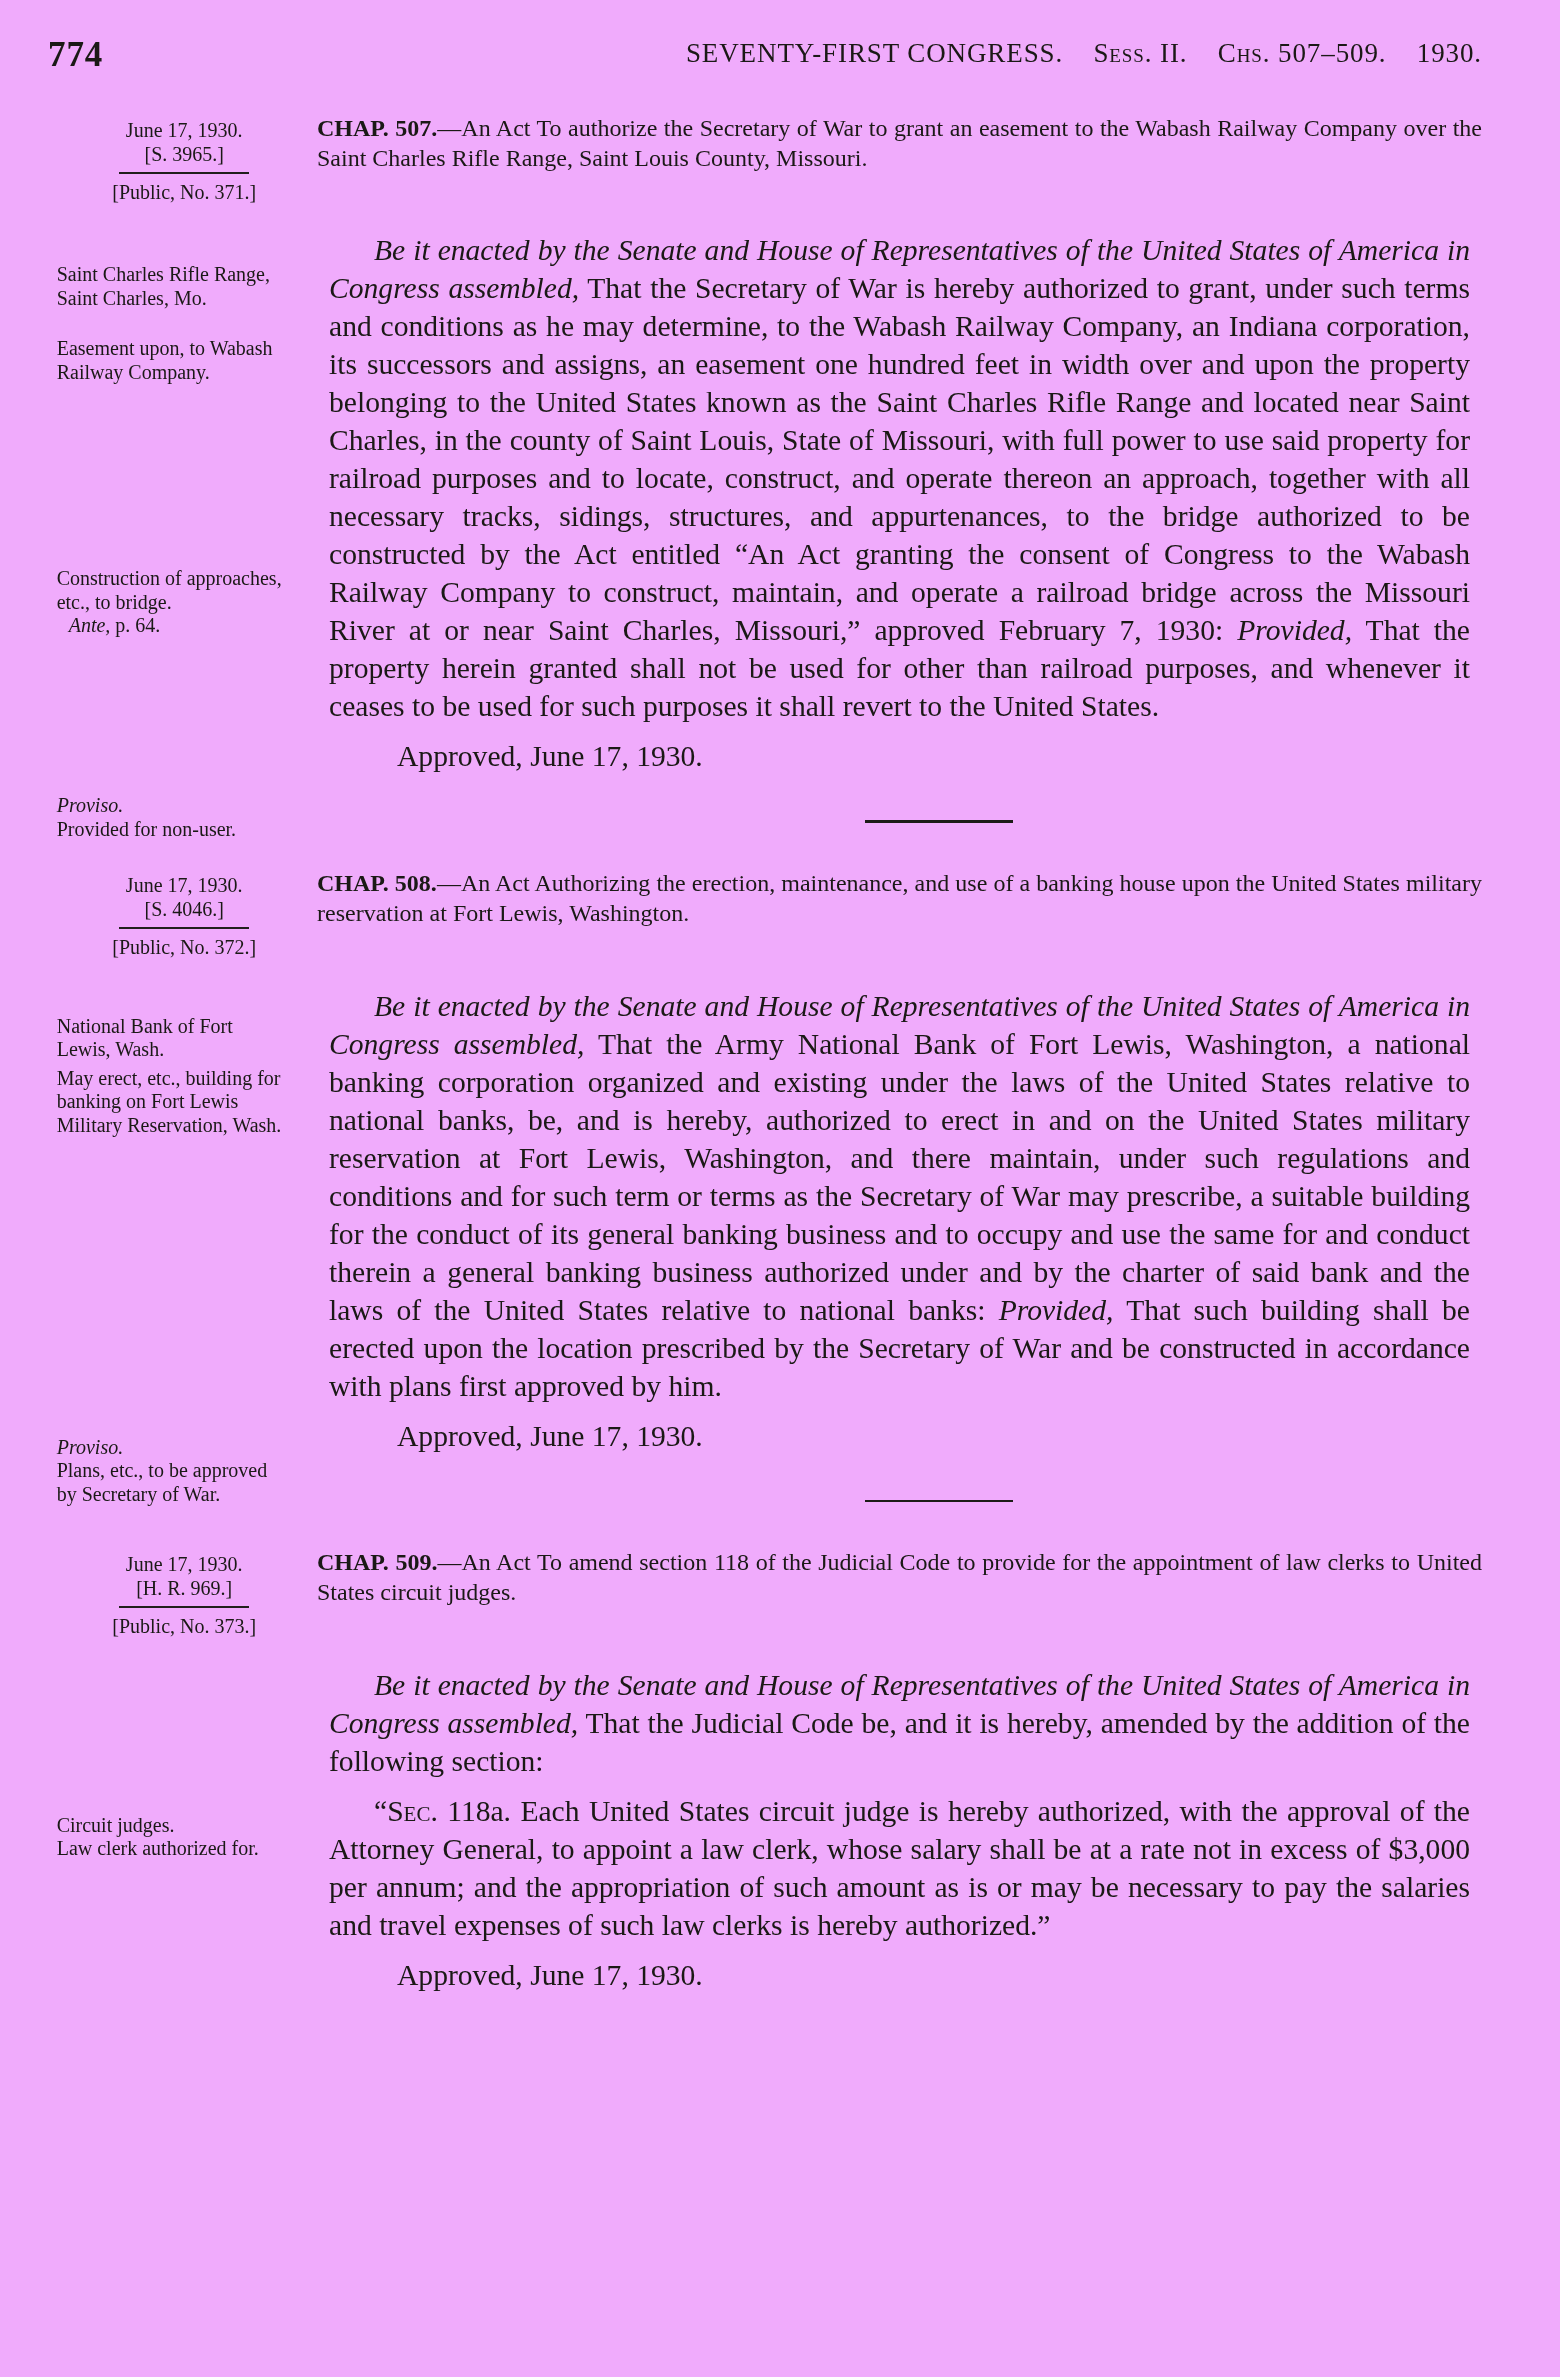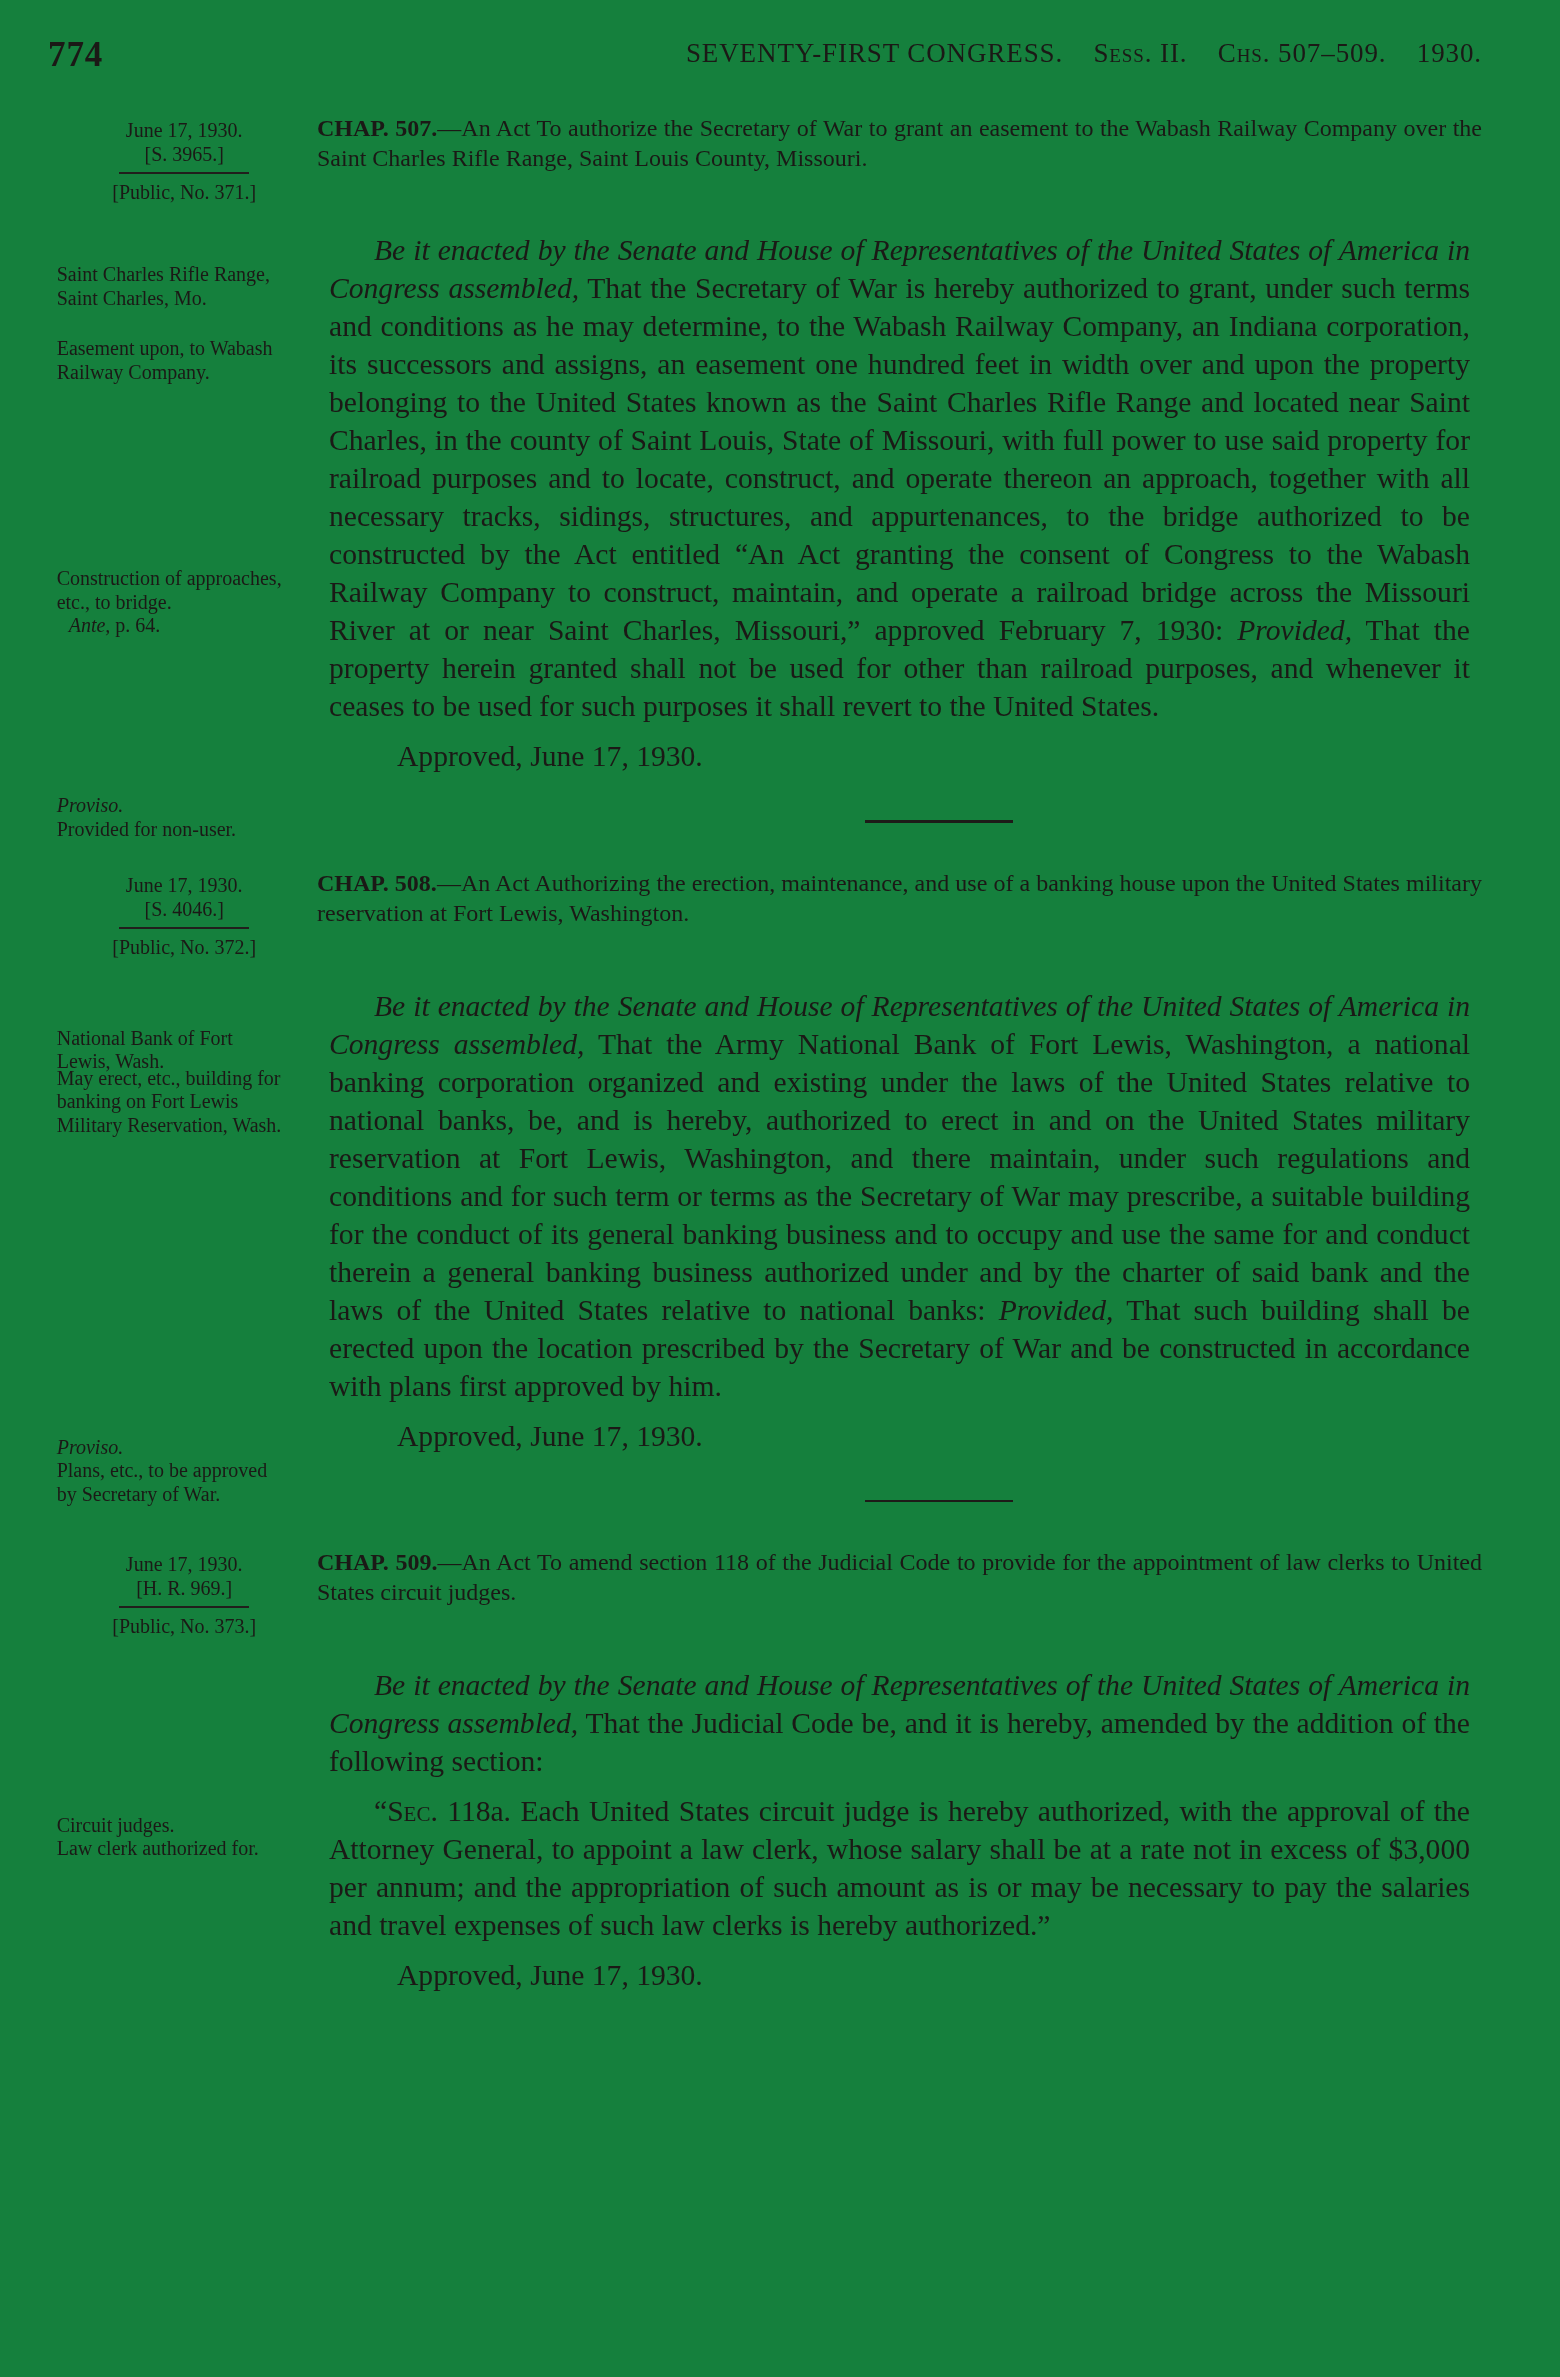--- a/index.html
+++ b/index.html
@@ -2,21 +2,21 @@
 <html style="font-size:14px"><head>
 <meta charset="utf-8">
 <style>
   html, body { margin: 0; padding: 0; }
   body { background: #d8d5cd; }
   .page {
     position: relative;
     width: 1560px;
     height: 2377px;
     margin: 0 auto;
-    background: #15803d;
+    background: #f0abfc;
     color: #1b1916;
     font-family: "Liberation Serif", "DejaVu Serif", serif;
     padding: 33px 78px 35px 48px;
     box-sizing: border-box;
     overflow: hidden;
   }
   .smallcaps { font-variant: small-caps; }
 
   
   .running-head { position: relative; height: 56px; margin-bottom: 24px; }
@@ -117,21 +117,21 @@
       <div class="margin-head">
         <div>June 17, 1930.</div>
         <div>[S. 4046.]</div>
         <div class="m-rule"></div>
         <div>[Public, No. 372.]</div>
       </div>
       <p class="chap-title"><b class="chap-label">CHAP. 508.</b><span>—An Act Authorizing the erection, maintenance, and use of a banking house upon the United States military reservation at Fort Lewis, Washington.</span></p>
     </div>
     <div class="chap-body">
       <div class="notes-col">
-        <div class="note" style="top:52px">
+        <div class="note" style="top:40px">
           <span>National Bank of Fort Lewis, Wash.</span>
         </div>
         <div class="note" style="top:92px">
           <span>May erect, etc., building for banking on Fort Lewis Military Reservation, Wash.</span>
         </div>
         <div class="note" style="top:461px">
           <div class="note-label"><i>Proviso.</i></div>
           <span>Plans, etc., to be approved by Secretary of War.</span>
         </div>
       </div>

